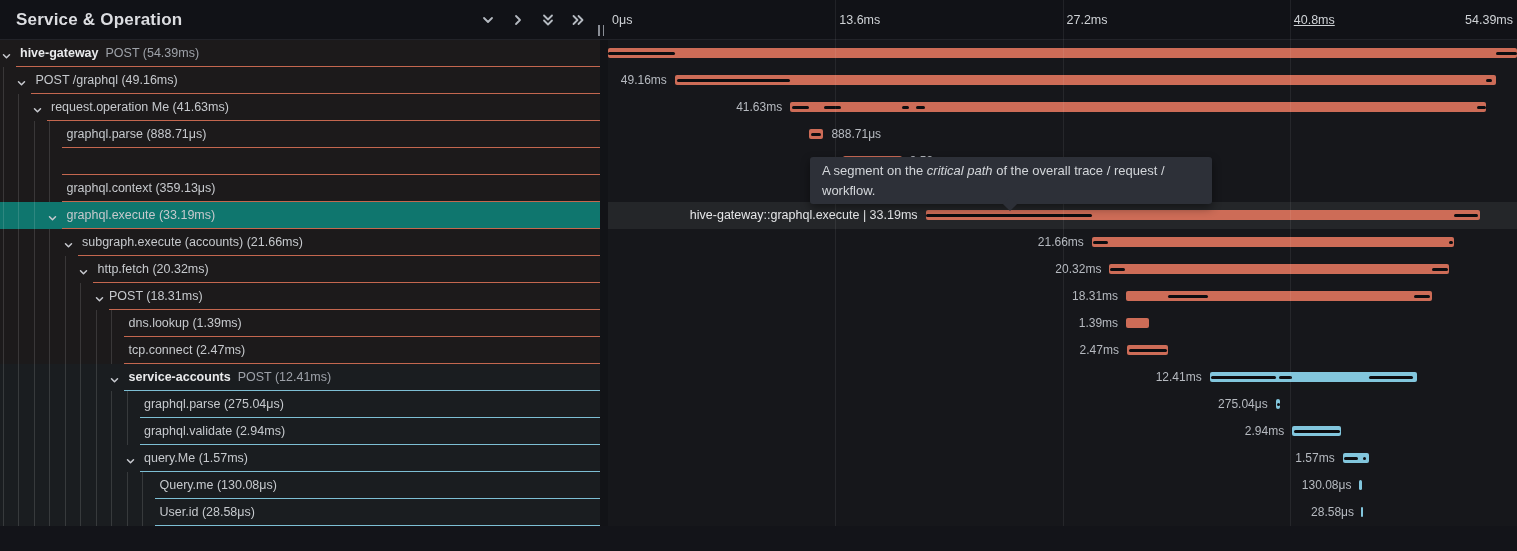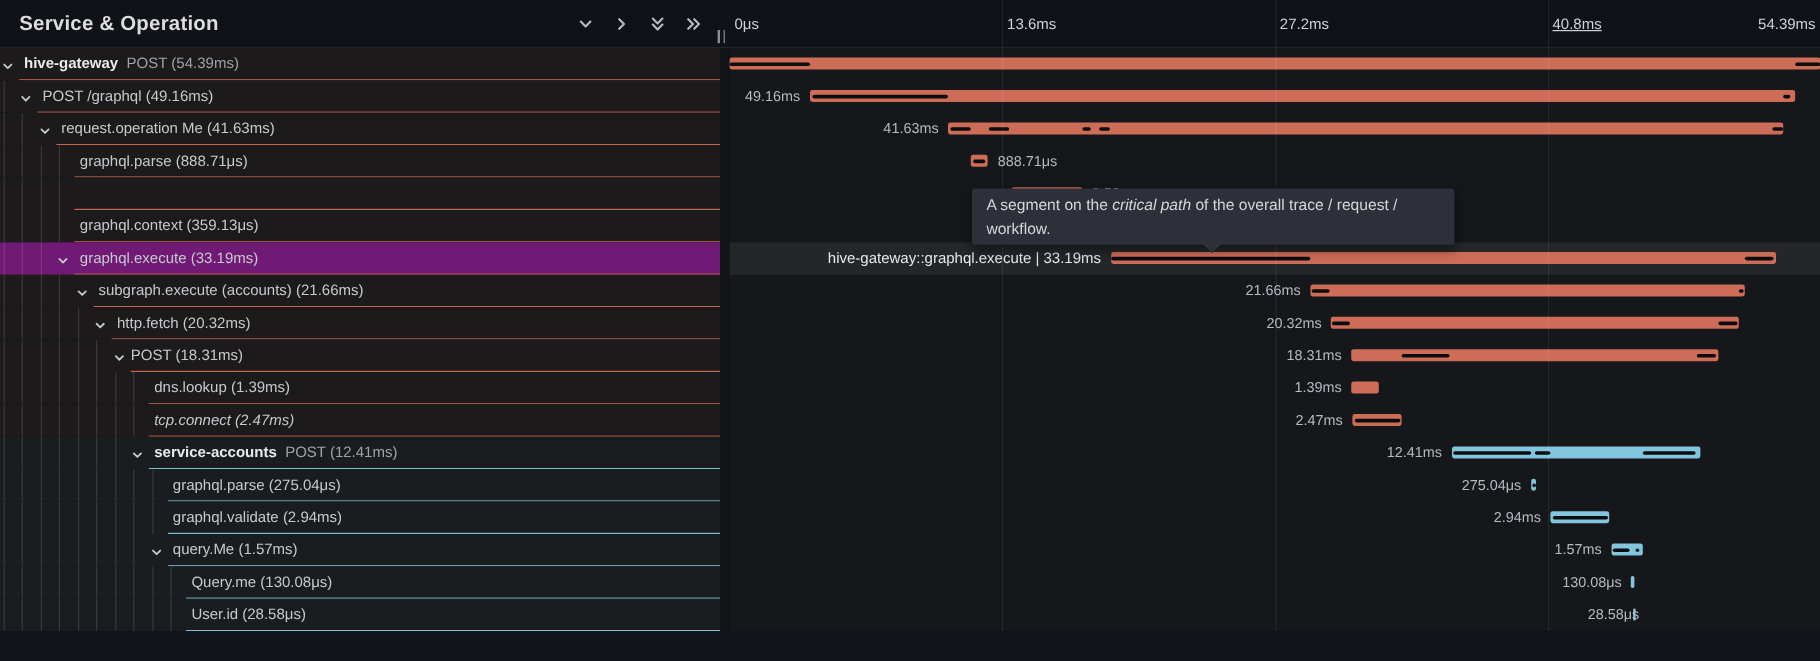--- a/index.html
+++ b/index.html
@@ -22,21 +22,21 @@
   
   #body{position:absolute;left:0;top:40px;width:1517px;height:486px;}
   #right-bg{position:absolute;left:608px;top:0;width:909px;height:486px;background:#16171b;}
   #divider{position:absolute;left:600px;top:0;width:8px;height:486px;background:#121317;}
   .grid-line{position:absolute;top:-40px;width:1px;height:526px;background:rgba(255,255,255,0.07);}
   #rows{position:absolute;left:0;top:0;width:1517px;}
   .trace-row{position:relative;width:1517px;height:27px;}
   .name-cell{position:absolute;left:0;top:0;width:600px;height:27px;overflow:hidden;cursor:pointer;}
   .name-cell.salmon{background:#1c1a1b;}
   .name-cell.blue{background:#1a1d20;}
-  .name-cell.hl{background:#701a75;}
+  .name-cell.hl{background:#0f766e;}
   .row-border{position:absolute;bottom:0;right:0;height:1px;}
   .indent-guide{position:absolute;top:0;bottom:0;width:1px;background:rgba(255,255,255,0.13);}
   .tree-chevron{position:absolute;top:8px;width:11px;height:11px;cursor:pointer;}
   .name-text{position:absolute;top:0;height:27px;line-height:27px;font-size:12.5px;color:#c6c9cd;white-space:nowrap;}
   .svc-name{font-weight:700;color:#e9eaec;}
   .op-name{color:#9ea2a9;margin-left:7px;}
   .bar-cell{position:absolute;left:608px;top:0;width:909px;height:27px;}
   .bar-cell.hl{background:#242629;}
   .span-bar{position:absolute;top:8px;height:10px;border-radius:2px;cursor:pointer;}
   .crit-seg{position:absolute;top:11.5px;height:3.5px;border-radius:2px;background:#0c0d10;}
@@ -293,21 +293,21 @@
         <div class="trace-row">
           <div class="name-cell salmon">
             <i class="indent-guide" style="left: 2.5px;"></i>
             <i class="indent-guide" style="left: 18px;"></i>
             <i class="indent-guide" style="left: 33.5px;"></i>
             <i class="indent-guide" style="left: 49px;"></i>
             <i class="indent-guide" style="left: 64.5px;"></i>
             <i class="indent-guide" style="left: 80px;"></i>
             <i class="indent-guide" style="left: 95.5px;"></i>
             <i class="indent-guide" style="left: 111px;"></i>
-            <span class="name-text" style="left: 128.5px; font-style: italic;">tcp.connect (2.47ms)</span>
+            <span class="name-text" style="left: 128.5px;">tcp.connect (2.47ms)</span>
             <div class="row-border" style="left: 124px; background: rgb(196, 103, 79);"></div>
           </div>
           <div class="bar-cell">
             <div class="span-bar" style="left: 518.927px; width: 41.2802px; background: rgb(205, 108, 87);"></div>
             <div class="crit-seg" style="left: 520.598px; width: 38.4391px; background: rgb(12, 13, 16);"></div>
             <span class="dur-label" style="right: 398.073px;">2.47ms</span>
           </div>
         </div>
         <div class="trace-row">
           <div class="name-cell blue">
@@ -425,21 +425,21 @@
             <i class="indent-guide" style="left: 80px;"></i>
             <i class="indent-guide" style="left: 95.5px;"></i>
             <i class="indent-guide" style="left: 111px;"></i>
             <i class="indent-guide" style="left: 126.5px;"></i>
             <i class="indent-guide" style="left: 142px;"></i>
             <span class="name-text" style="left: 159.5px;">User.id (28.58μs)</span>
             <div class="row-border" style="left: 155px; background: rgb(125, 191, 212);"></div>
           </div>
           <div class="bar-cell">
             <div class="span-bar" style="left: 752.904px; width: 2.5px; background: rgb(130, 198, 221);"></div>
-            <span class="dur-label" style="right: 151px;">28.58μs</span>
+            <span class="dur-label" style="right: 163px;">28.58μs</span>
           </div>
         </div>
       </div>
   <div class="grid-line" style="left: 835.25px;"></div>
       <div class="grid-line" style="left: 1062.5px;"></div>
       <div class="grid-line" style="left: 1289.75px;"></div>
     </div>
 
   <div id="tooltip">
     <span>A segment on the </span><em>critical path</em><span> of the overall trace / request / workflow.</span>

